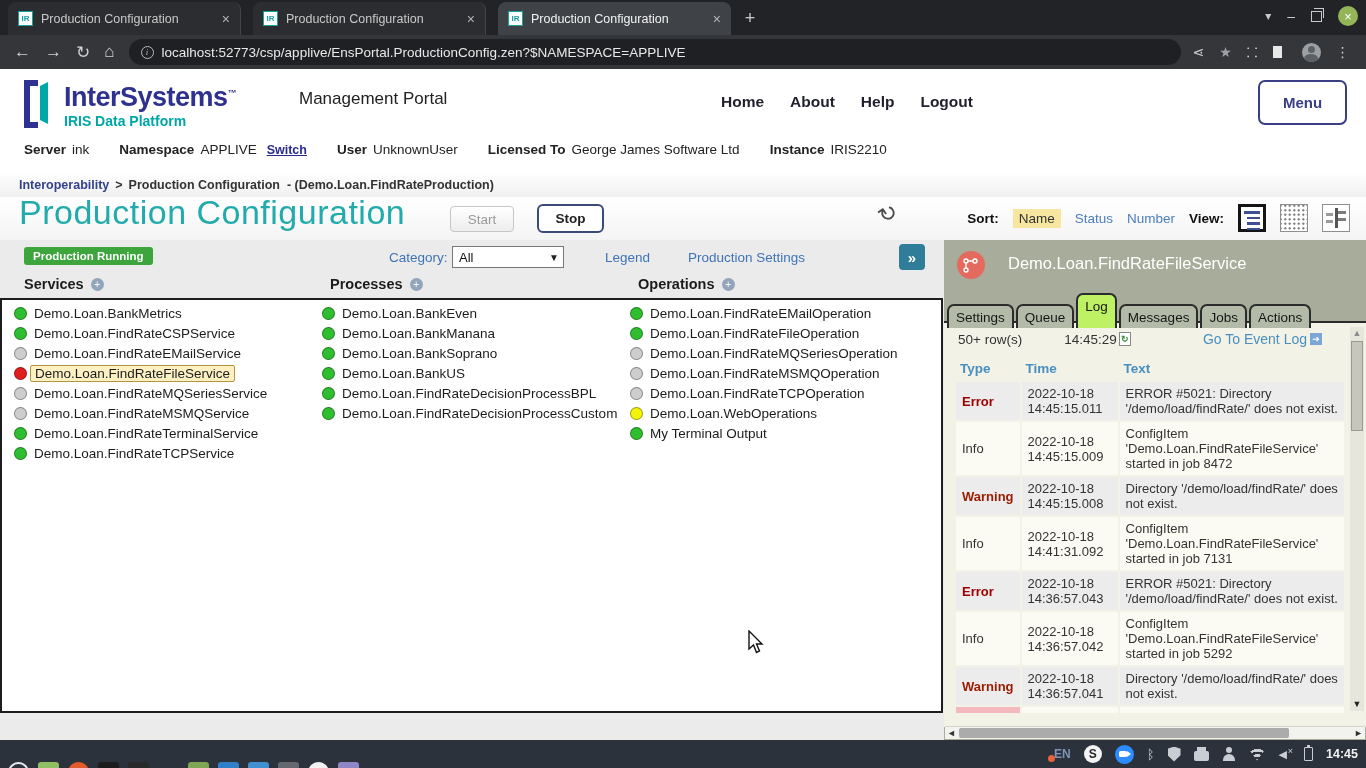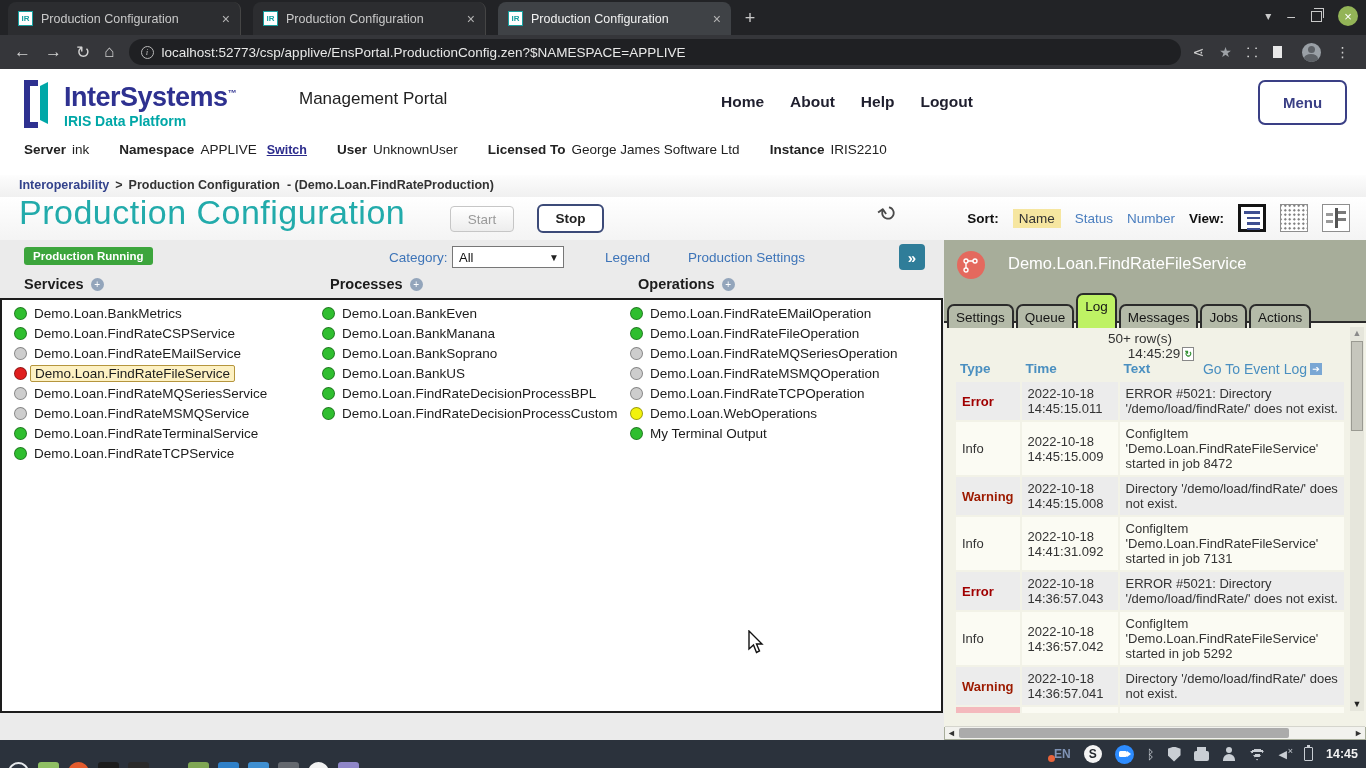--- a/index.html
+++ b/index.html
@@ -97,21 +97,21 @@
   .citem.selected .nm { background:#fdf1c3; border:1px solid #b5953d; border-radius:2px; padding:0 4px; margin-left:-4px; }
 
   
   .panel { position:absolute; left:944px; top:0; width:422px; height:500px; background:#a7ad9a; }
   .pt-icon { position:absolute; left:13px; top:11px; width:28px; height:28px; border-radius:50%; background:#e4695e; display:flex; align-items:center; justify-content:center; }
   .ptitle { position:absolute; left:64px; top:14px; color:#fff; font-size:16.5px; }
   .ptabs { position:absolute; left:3px; top:53px; display:flex; align-items:flex-end; z-index:2; }
   .ptab { border:2px solid #2b2b2b; border-bottom:none; border-radius:7px 7px 0 0; background:#b4baa8; color:#161616; font-size:13.5px; padding:4px 7px 3px; margin-right:2px; }
   .ptab.active { background:#bef264; padding-bottom:14px; }
   .pbody { position:absolute; left:0; top:81px; width:422px; height:406px; background:#f2f2e7; border-top:2px solid #2b2b2b; overflow:hidden; }
-  .statsrow { position:absolute; left:14px; top:8px; right:44px; display:flex; align-items:center; font-size:13.5px; color:#333;flex-direction:column; }
+  .statsrow { position:absolute; left:14px; top:8px; right:44px; display:flex; align-items:center; font-size:13.5px; color:#333; }
   .stats-time { margin-left:42px; display:flex; align-items:center; gap:2px; }
   .mini-refresh { width:12px; height:14px; background:#fff; border:1px solid #888; color:#2f8f2f; font-size:9px; line-height:13px; text-align:center; font-weight:bold; }
   .goto { margin-left:auto; color:#4a8fc0; font-size:14px; display:flex; align-items:center; gap:3px; }
   .ext-ic { width:12px; height:12px; background:#7aa7d4; color:#fff; font-size:9px; display:flex; align-items:center; justify-content:center; }
   .logwrap { position:absolute; left:10px; top:34px; right:20px; bottom:14px; overflow:hidden; }
   table.logt { border-collapse:separate; border-spacing:2px; width:100%; font-size:13px; color:#333; }
   .logt th { text-align:left; color:#4a8fc0; font-weight:bold; font-size:13.5px; padding:2px 4px 4px; }
   .logt td { padding:4px 6px; vertical-align:middle; background:#fbfbf3; }
   .logt tr.odd td { background:#ececec; }
   .logt .c-type { width:58px; } .logt .c-time { width:96px; } 

